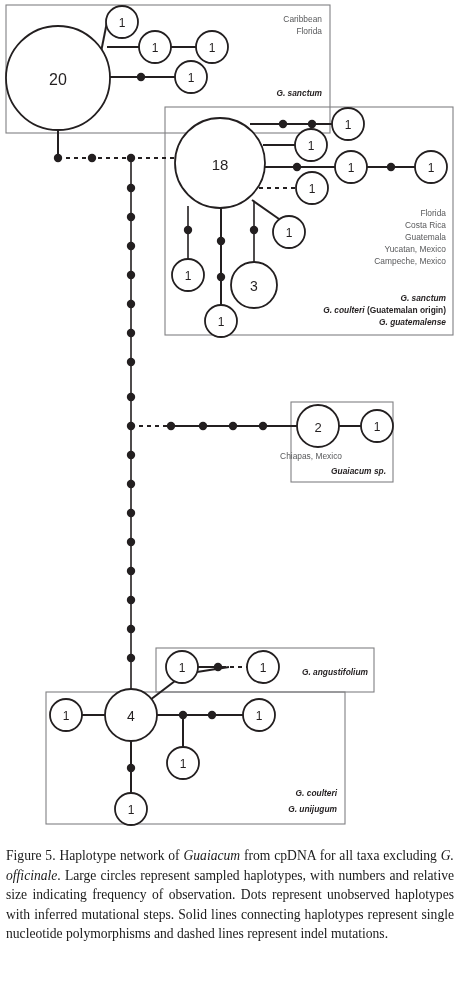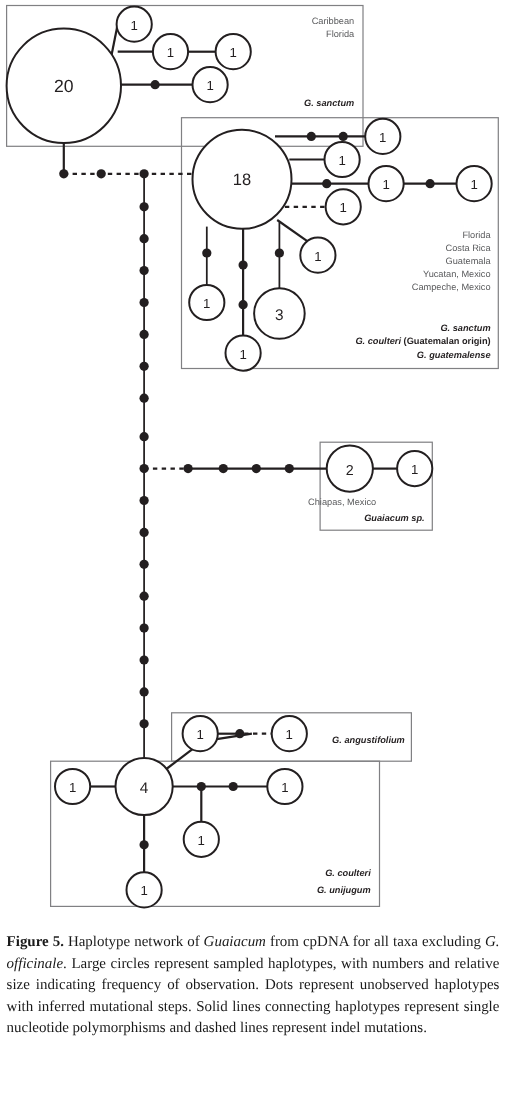--- a/index.html
+++ b/index.html
@@ -85,21 +85,21 @@
     position: absolute;
     left: 6px;
     top: 846px;
     width: 448px;
     font-family: "Liberation Serif", serif;
     font-size: 13.6px;
     line-height: 1.44;
     text-align: justify;
     color: #1a1a1a;
   }
-  #caption b { font-weight: bold; }
+  #caption b { font-weight: normal; }
   #caption i { }
 </style>
 </head>
 <body>
 
 <div id="figure-wrap">
 <svg id="network" viewBox="0 0 460 840" xmlns="http://www.w3.org/2000/svg">
 
   <rect class="grp-box" x="6" y="5" width="324" height="128"></rect>
   <rect class="grp-box" x="165" y="107" width="288" height="228"></rect>

